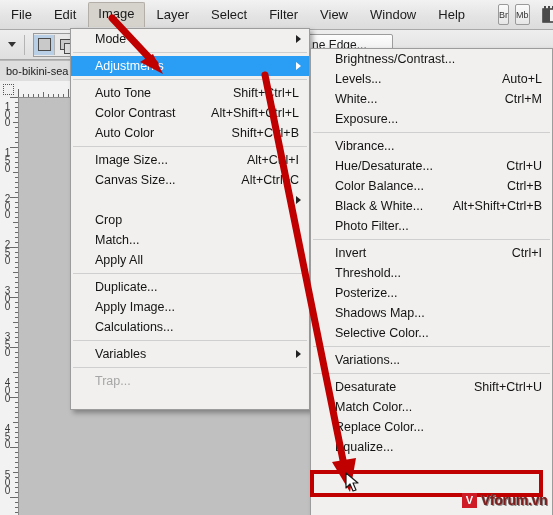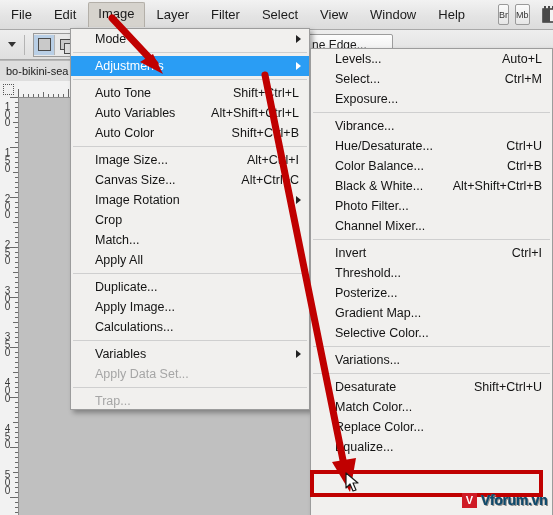--- a/index.html
+++ b/index.html
@@ -136,21 +136,21 @@
   
   .wm{
     position:absolute;left:462px;top:492px;display:flex;align-items:center;
     font-family:"Liberation Sans",sans-serif;
   }
   .wm-badge{
     width:15px;height:15px;background:#cf1b26;color:#fff;font-size:11px;font-weight:bold;
     display:flex;align-items:center;justify-content:center;margin-right:4px;
   }
   .wm-text{
-    font-size:14px;font-weight:bold;color:#0c4a6e;
+    font-size:14px;font-weight:bold;color:#7f1d1d;
     text-shadow:1px 1px 0 #8a8a8a, -0.5px -0.5px 0 #6f6f6f;
     letter-spacing:-0.3px;
   }
   .cursor-ptr{position:absolute;left:345px;top:472px;}
 </style>
 </head>
 <body>
 
 <div id="app">
 
@@ -425,22 +425,22 @@
   </div>
   <div class="refine-btn">
     <span>ne Edge...</span>
   </div>
 
   <div class="menubar" id="menubar">
       <div class="mb-item">File</div>
       <div class="mb-item">Edit</div>
       <div class="mb-item active">Image</div>
       <div class="mb-item">Layer</div>
+      <div class="mb-item">Select</div>
       <div class="mb-item">Filter</div>
-      <div class="mb-item">Select</div>
       <div class="mb-item">View</div>
       <div class="mb-item">Window</div>
       <div class="mb-item">Help</div>
       <div class="mb-sep"></div>
       <div class="mb-btn">Br</div>
       <div class="mb-btn">Mb</div>
       <div class="mb-icon-ws">
         <svg width="22" height="18">
           <rect x="1" y="3" width="20" height="13" fill="#f4f4f4" stroke="#3a3a3a" stroke-width="1.5"></rect>
           <rect x="1" y="3" width="7" height="13" fill="#4a4a4a"></rect>
@@ -462,38 +462,37 @@
       <div class="mi sel">
         <span>Adjustments</span>
         <div class="arr"></div>
       </div>
       <div class="msep"></div>
       <div class="mi">
         <span>Auto Tone</span>
         <span class="sc">Shift+Ctrl+L</span>
       </div>
       <div class="mi">
-        <span>Auto Variables</span>
+        <span>Color Contrast</span>
         <span class="sc">Alt+Shift+Ctrl+L</span>
       </div>
       <div class="mi">
         <span>Auto Color</span>
         <span class="sc">Shift+Ctrl+B</span>
       </div>
       <div class="msep"></div>
       <div class="mi">
         <span>Image Size...</span>
         <span class="sc">Alt+Ctrl+I</span>
       </div>
       <div class="mi">
         <span>Canvas Size...</span>
         <span class="sc">Alt+Ctrl+C</span>
       </div>
       <div class="mi">
-        <span>Image Rotation</span>
         <div class="arr"></div>
       </div>
       <div class="mi">
         <span>Crop</span>
       </div>
       <div class="mi">
         <span>Match...</span>
       </div>
       <div class="mi">
         <span>Apply All</span>
@@ -506,36 +505,36 @@
         <span>Apply Image...</span>
       </div>
       <div class="mi">
         <span>Calculations...</span>
       </div>
       <div class="msep"></div>
       <div class="mi">
         <span>Variables</span>
         <div class="arr"></div>
       </div>
-      <div class="mi dis">
-        <span>Apply Data Set...</span>
-      </div>
       <div class="msep"></div>
       <div class="mi dis">
         <span>Trap...</span>
       </div>
     </div>
 
   <div class="menu" id="adj-menu">
       <div class="mi">
+        <span>Brightness/Contrast...</span>
+      </div>
+      <div class="mi">
         <span>Levels...</span>
         <span class="sc">Auto+L</span>
       </div>
       <div class="mi">
-        <span>Select...</span>
+        <span>White...</span>
         <span class="sc">Ctrl+M</span>
       </div>
       <div class="mi">
         <span>Exposure...</span>
       </div>
       <div class="msep"></div>
       <div class="mi">
         <span>Vibrance...</span>
       </div>
       <div class="mi">
@@ -546,36 +545,33 @@
         <span>Color Balance...</span>
         <span class="sc">Ctrl+B</span>
       </div>
       <div class="mi">
         <span>Black &amp; White...</span>
         <span class="sc">Alt+Shift+Ctrl+B</span>
       </div>
       <div class="mi">
         <span>Photo Filter...</span>
       </div>
-      <div class="mi">
-        <span>Channel Mixer...</span>
-      </div>
       <div class="msep"></div>
       <div class="mi">
         <span>Invert</span>
         <span class="sc">Ctrl+I</span>
       </div>
       <div class="mi">
         <span>Threshold...</span>
       </div>
       <div class="mi">
         <span>Posterize...</span>
       </div>
       <div class="mi">
-        <span>Gradient Map...</span>
+        <span>Shadows Map...</span>
       </div>
       <div class="mi">
         <span>Selective Color...</span>
       </div>
       <div class="msep"></div>
       <div class="mi">
         <span>Variations...</span>
       </div>
       <div class="msep"></div>
       <div class="mi">

